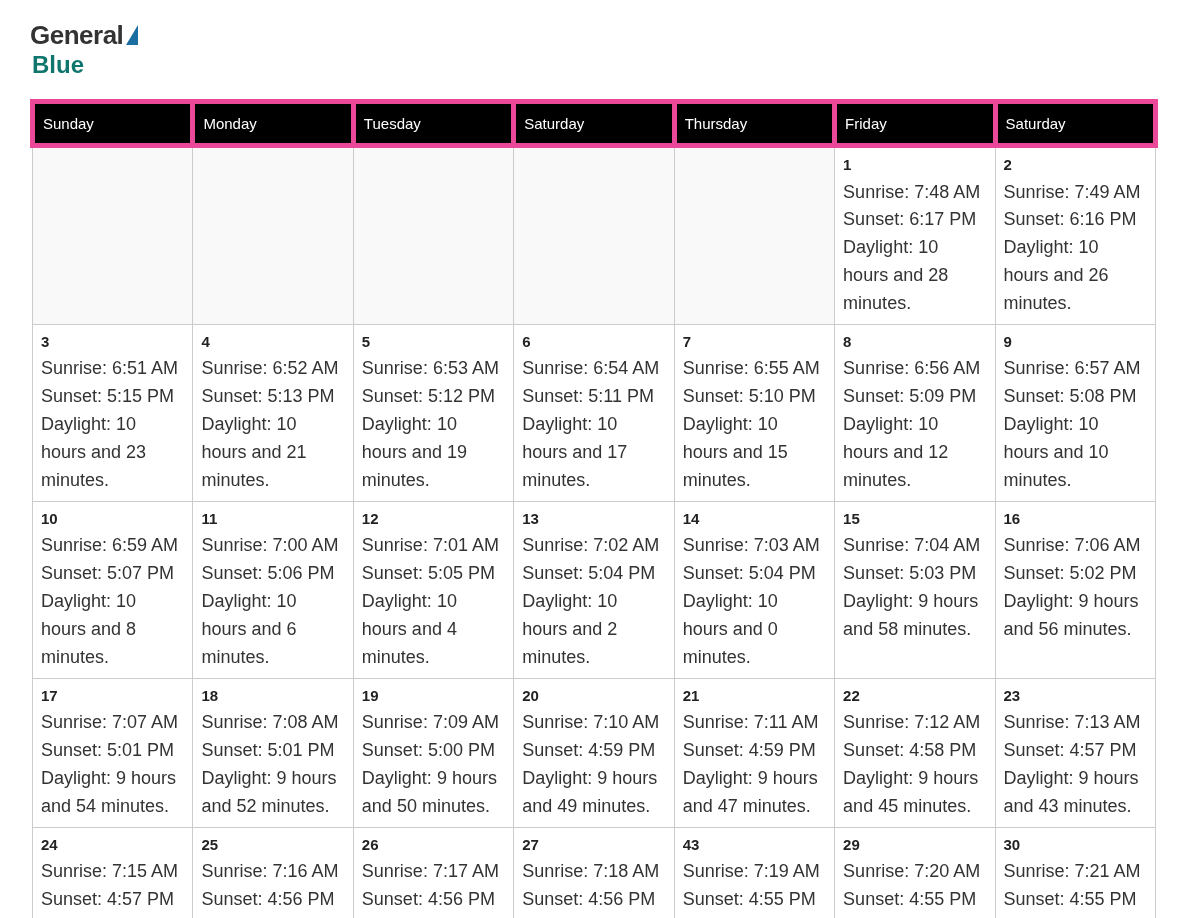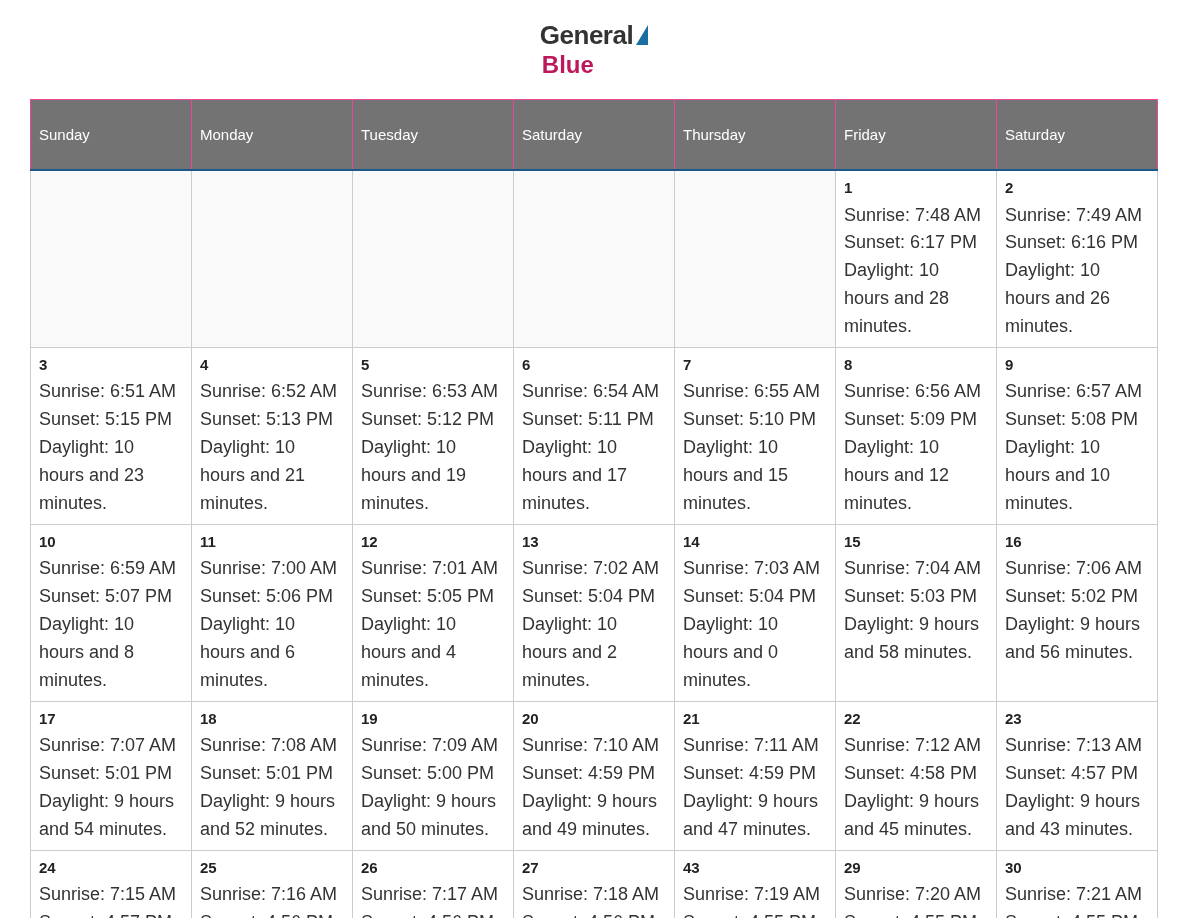--- a/index.html
+++ b/index.html
@@ -6,49 +6,48 @@
     body {
       font-family: Arial, sans-serif;
       background: #fff;
       padding: 20px 30px;
       width: 1188px;
       min-height: 918px;
     }
     .header {
       display: flex;
       justify-content: space-between;
-      align-items: center;
+      align-items: flex-end;
       margin-bottom: 20px;
-      flex-direction: column;
     }
     .title-section {
       text-align: right;
     }
     .month-title {
       font-size: 48px;
       font-weight: normal;
       color: #222;
     }
     .location {
       font-size: 18px;
       color: #555;
     }
     .calendar {
       width: 100%;
       border-collapse: collapse;
       margin-top: 10px;
     }
     .calendar th {
-      background-color: #737373;
+      background-color: #000000;
       color: #fff;
-      padding: 26px 8px;
+      padding: 11px 8px;
       text-align: left;
       font-size: 15px;
       font-weight: normal;
-      border: 1px solid #ec4899;
+      border: 5px solid #ec4899;
     }
     .calendar td {
       vertical-align: top;
       padding: 6px 8px;
       border: 1px solid #ccc;
       width: 14.28%;
       min-height: 90px;
       font-size: 12.5px;
       color: #333;
       line-height: 1.5;
@@ -85,21 +84,21 @@
     .logo-arrow {
       display: inline-block;
       width: 0;
       height: 0;
       border-left: 12px solid transparent;
       border-bottom: 20px solid #1a6fa0;
       margin-left: 3px;
       margin-top: -2px;
     }
     .logo-blue-text {
-      color: #be185d;
+      color: #0f766e;
       font-size: 24px;
       font-weight: bold;
     }
   </style>
 </head>
 <body>
 
 <div class="header">
   <div class="logo-wrapper">
     <div class="logo-row1">

